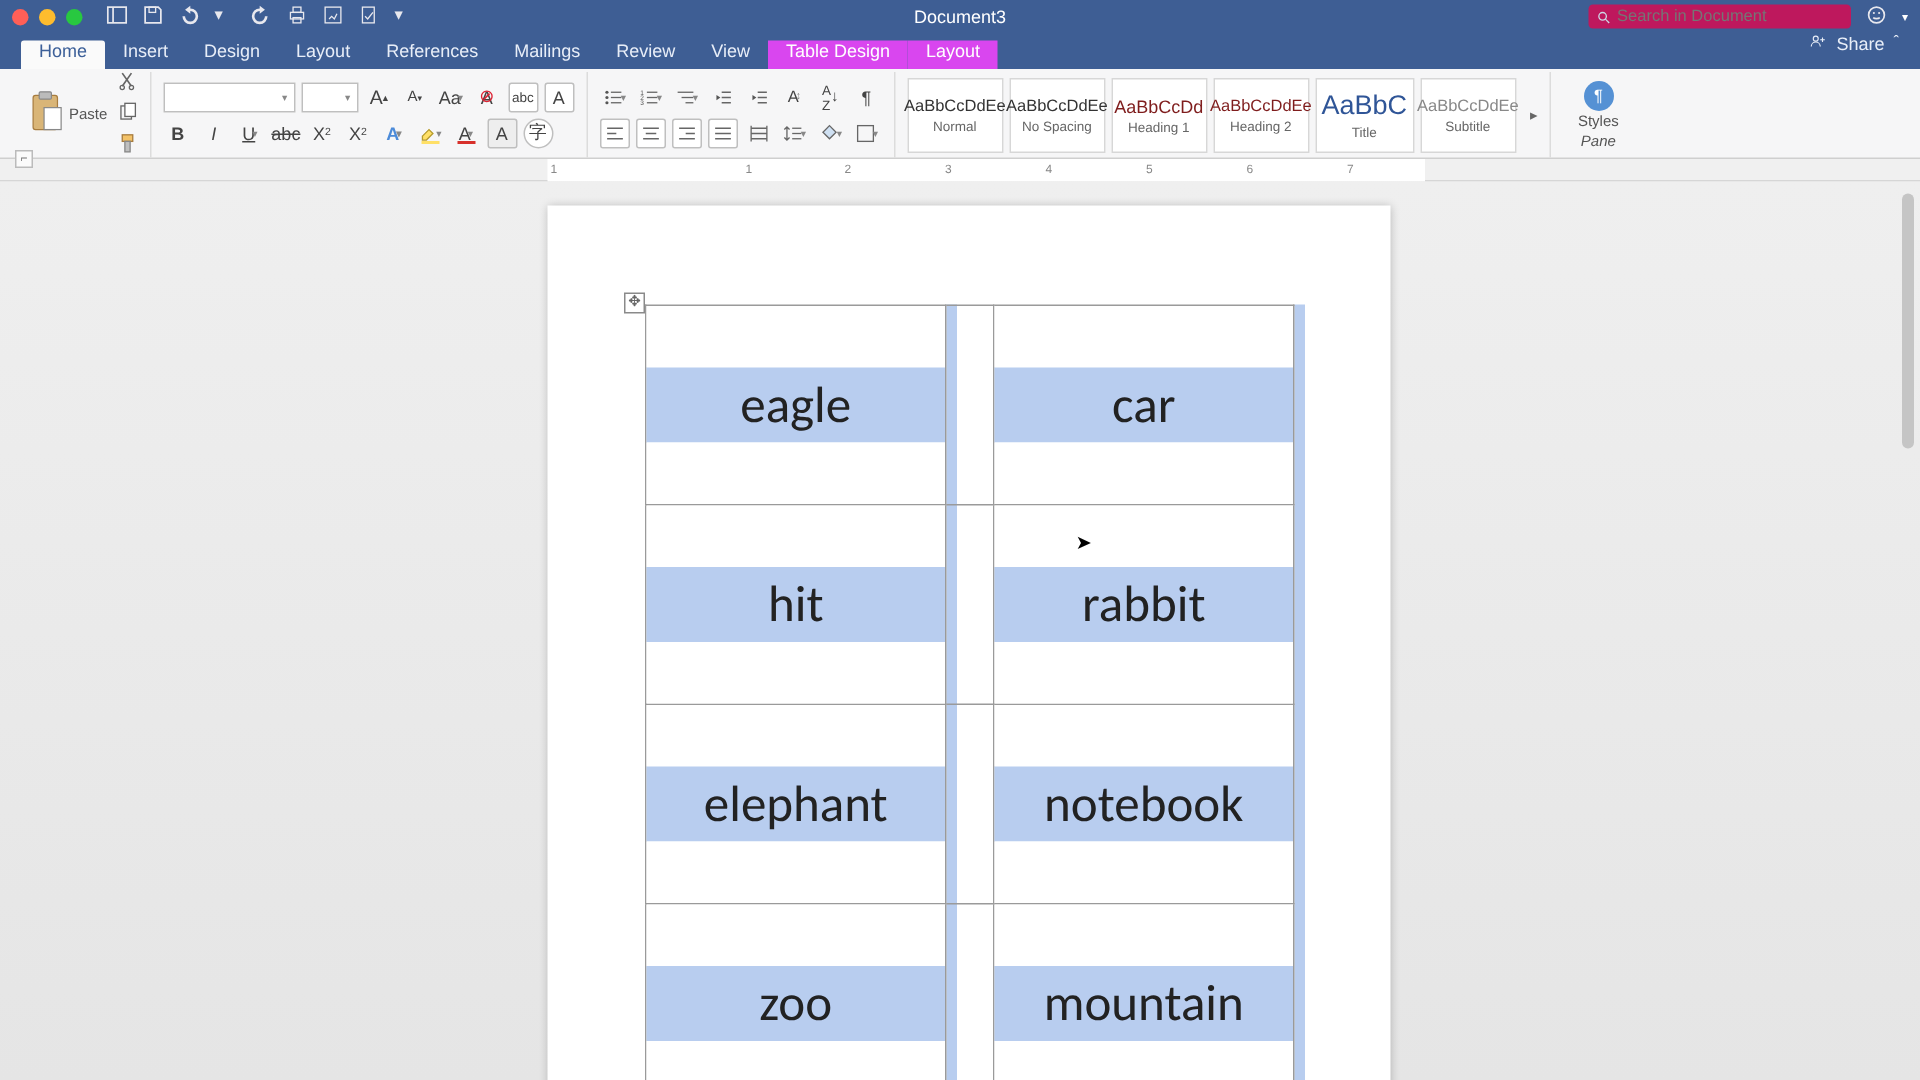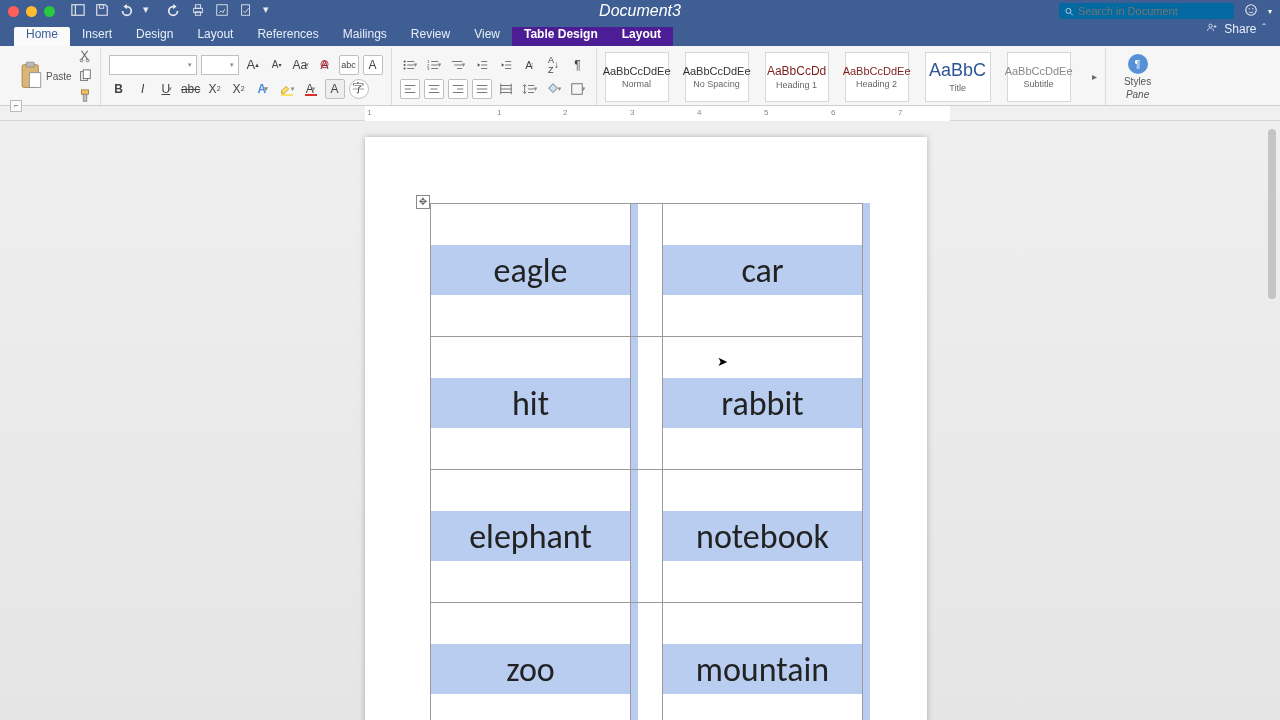--- a/index.html
+++ b/index.html
@@ -4,32 +4,32 @@
 <style>
   * { box-sizing: border-box; margin: 0; padding: 0; font-family: -apple-system, "Helvetica Neue", Arial, sans-serif; }
   html, body { width: 1280px; height: 720px; overflow: hidden; background:#e9e9e9; }
   
   .titlebar { height:22px; background:#3e5e94; display:flex; align-items:center; padding:0 8px; color:#fff; font-size:11px; position:relative; }
   .traffic { display:flex; gap:7px; }
   .traffic span { width:11px; height:11px; border-radius:50%; display:inline-block; }
   .t-close { background:#ff5f57; } .t-min { background:#febc2e; } .t-max { background:#28c840; }
   .qat { display:flex; gap:10px; margin-left:16px; }
   .qat svg, .qat span.caret { fill:#e8e8ee; color:#e8e8ee; width:14px; height:14px; }
-  .doc-title { position:absolute; left:50%; transform:translateX(-50%); font-size:16px;font-style:italic; }
+  .doc-title { position:absolute; left:50%; transform:translateX(-50%); font-size:12px; }
   .title-right { margin-left:auto; display:flex; align-items:center; gap:10px; }
-  .search-box { background:#0369a1; border-radius:3px; height:16px; width:175px; display:flex; align-items:center; padding:0 5px; gap:4px; }
+  .search-box { background:#be185d; border-radius:3px; height:16px; width:175px; display:flex; align-items:center; padding:0 5px; gap:4px; }
   .search-box input { background:transparent; border:none; outline:none; color:#cdd6e6; font-size:11px; width:100%; }
   .search-box svg { width:11px; height:11px; fill:#cdd6e6; }
   .smile svg, .tb-chevron svg { width:14px; height:14px; fill:#e8e8ee; }
 
   
   .tabs { height:24px; background:#3e5e94; display:flex; align-items:flex-end; padding:0 14px; color:#e8eef8; font-size:12px; position:relative; }
   .tab { padding:0 12px 5px; cursor:pointer; }
   .tab.home { background:#fafafa; color:#3d6099; border-radius:2px 2px 0 0; font-weight:500; }
-  .tab.context, .tab.context2 { background:#4c1d95; color:#fff;font-weight:bold; }
+  .tab.context, .tab.context2 { background:#d946ef; color:#fff; }
   .tabs-right { position:absolute; right:14px; top:0; height:24px; display:flex; align-items:flex-start; gap:6px; color:#e8eef8; font-size:12px; }
   .tabs-right svg { width:12px; height:12px; fill:#e8eef8; }
 
   
   .ribbon { height:60px; background:#f6f6f7; border-bottom:1px solid #cfcfcf; display:flex; align-items:center; padding:2px 10px 0; font-size:11px; color:#555; gap:0; }
   .rgroup { display:flex; align-items:center; height:100%; padding:0 8px; border-right:1px solid #dcdcdc; }
   .rgroup:last-child { border-right:none; }
   .vstack { display:flex; flex-direction:row; align-items:center; gap:2px; }
   .clip-big svg { width:26px; height:30px; fill:#c08b44; }
   .clip-side { display:flex; flex-direction:column; gap:4px; margin-left:6px; }
@@ -39,21 +39,21 @@
   .combo { height:20px; border:1px solid #bfbfbf; background:#fff; display:flex; align-items:center; padding:0 4px; font-size:11px; color:#555; }
   .combo.fontname { width:88px; } .combo.fontsize { width:38px; }
   .ic { width:20px; height:20px; border:1px solid transparent; border-radius:2px; display:flex; align-items:center; justify-content:center; font-size:12px; color:#444; cursor:pointer; }
   .ic svg { width:14px; height:14px; fill:#555; }
   .ic.box { border:1px solid #bfbfbf; background:#fff; }
   .ic.red-under { position:relative; }
   .ic.red-under::after { content:""; position:absolute; bottom:2px; left:3px; right:3px; height:2px; background:#d7302b; }
   .ic.yel-under { position:relative; }
   .ic.yel-under::after { content:""; position:absolute; bottom:2px; left:3px; right:3px; height:2px; background:#ffe067; }
   .caret-sm { font-size:7px; color:#888; margin-left:-2px; }
-  .styles-gallery { display:flex; gap:16px;text-align:right; }
+  .styles-gallery { display:flex; gap:4px;text-align:right; }
   .style-card { width:64px; height:50px; border:1px solid #d7d7d7; background:#fff; display:flex; flex-direction:column; align-items:center; justify-content:center; font-size:9px; color:#666; }
   .style-card.wide { width:66px; }
   .style-card .sample { font-size:11px; color:#7f1d1d; margin-bottom:2px; }
   .style-card .sample.black { color:#333; }
   .style-card .sample.big { font-size:18px; color:#2f5597; }
   .style-nav { width:16px; display:flex; align-items:center; justify-content:center; font-size:10px; color:#666; }
   .styles-pane { display:flex; flex-direction:column; align-items:center; gap:2px; width:48px; }
   .styles-pane .circle { width:20px; height:20px; border-radius:50%; background:#5591d4; display:flex; align-items:center; justify-content:center; color:#fff; font-size:11px; }
 
   

